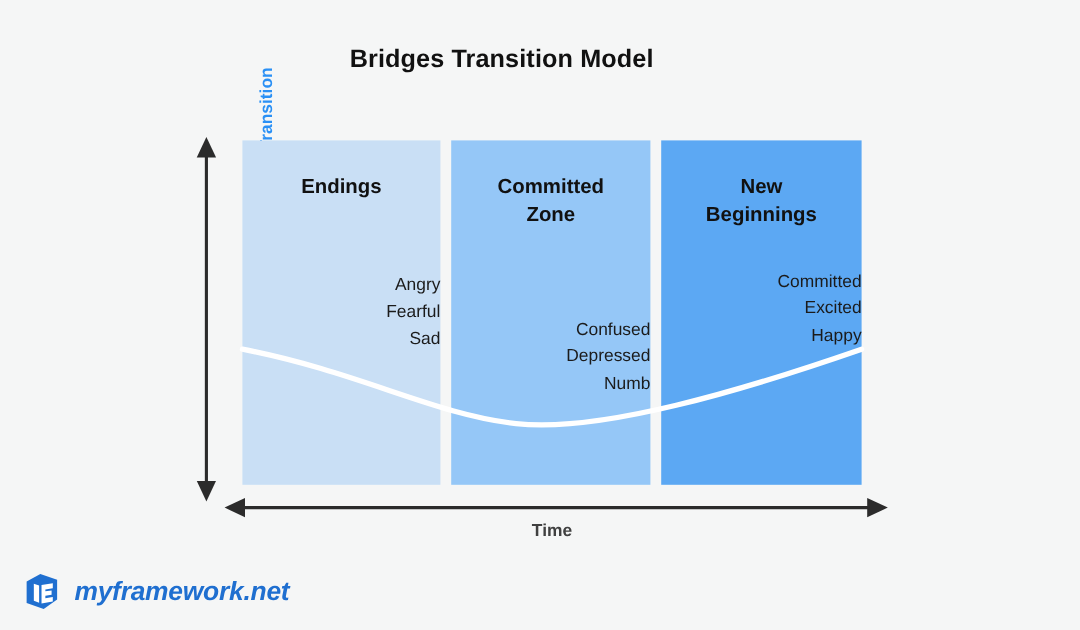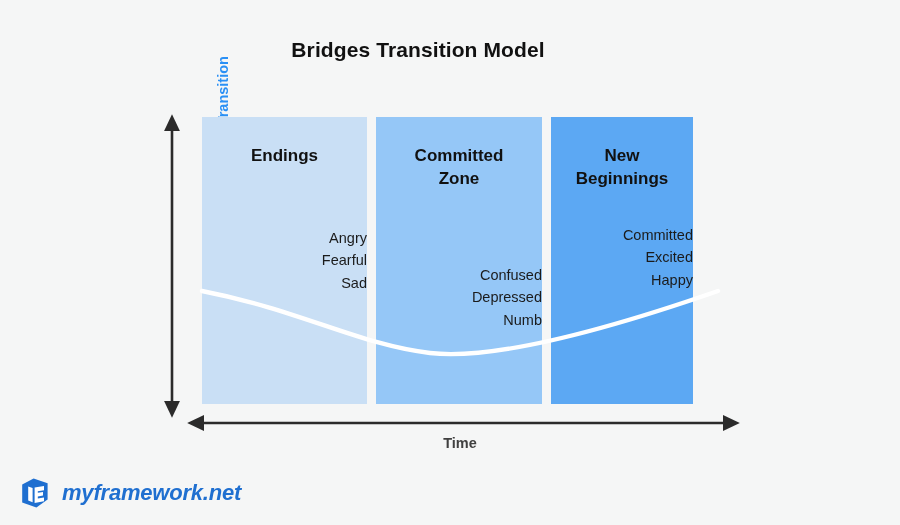--- a/index.html
+++ b/index.html
@@ -67,21 +67,21 @@
 
   
   .panel {
     position: absolute;
     top: 117px;
     height: 287px;
     box-sizing: border-box;
   }
   .panel-1 { left: 202px; width: 165px; background: #c9dff5; }
   .panel-2 { left: 376px; width: 166px; background: #95c7f7; }
-  .panel-3 { left: 551px; width: 142px; background: #5ca8f3; }
+  .panel-3 { left: 551px; width: 167px; background: #5ca8f3; }
 
   .panel-heading {
     position: absolute;
     left: 0; right: 0;
     top: 28px;
     text-align: center;
     font-size: 17px;
     font-weight: bold;
     color: #111111;
     line-height: 1.35;

